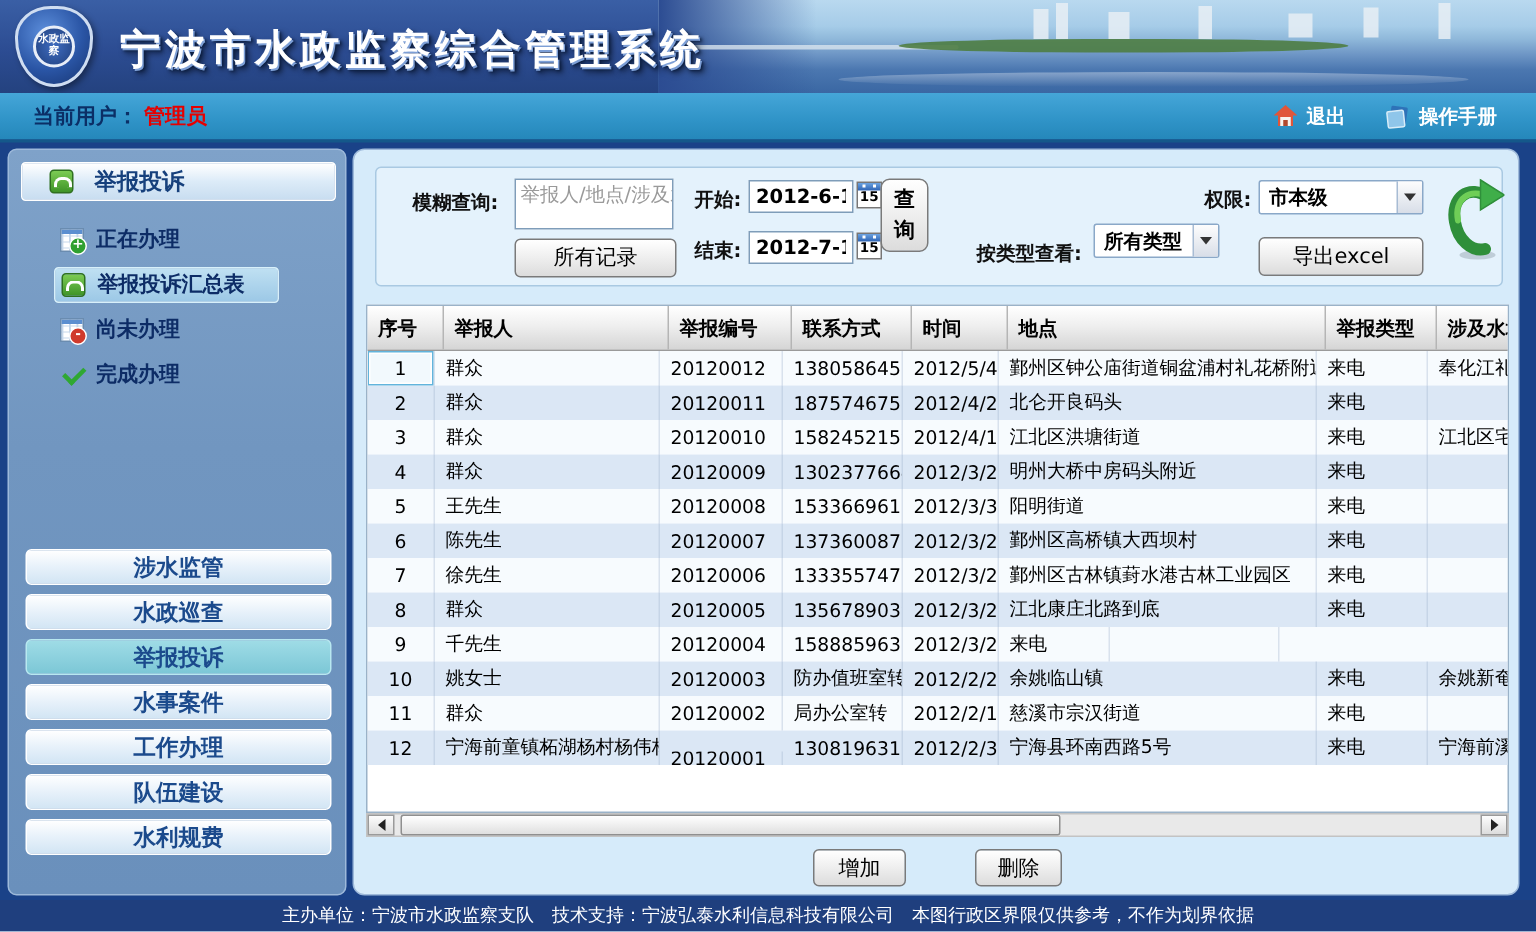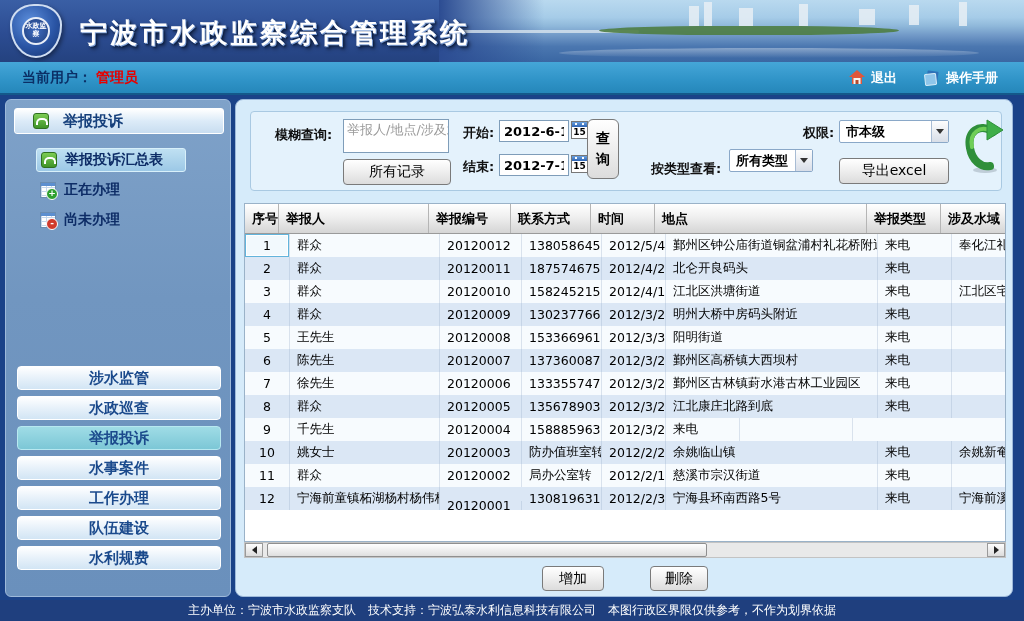--- a/index.html
+++ b/index.html
@@ -90,21 +90,21 @@
     border:1px solid #7a7a7a; border-radius:4px; color:#000; font-size:14px;
     font-family:"DejaVu Sans","Liberation Sans",sans-serif; cursor:pointer; }
   #all-records-btn { position:absolute; left:92px; top:47px; width:108px; height:26px; }
   .date-input { position:absolute; width:70px; height:22px; border:1px solid #7f9db9; background:#fff;
     font-size:13px; font-weight:bold; color:#000; padding:2px 4px; font-family:"DejaVu Sans",sans-serif; }
   .cal { position:absolute; width:17px; height:18px; background:#fff; border:1px solid #777; cursor:pointer; }
   .cal .bar { height:5px; background:linear-gradient(180deg,#6aa2e0,#2d63b4); position:relative; }
   .cal .bar::before,.cal .bar::after { content:""; position:absolute; top:1px; width:2px; height:2px; background:#fff; }
   .cal .bar::before { left:3px; } .cal .bar::after { right:3px; }
   .cal .day { font-size:9px; font-weight:bold; color:#000; text-align:center; line-height:11px; }
-  #query-btn { position:absolute; left:336px; top:7px; width:32px; height:60px; border-radius:6px; }
+  #query-btn { position:absolute; left:336px; top:7px; width:32px; height:49px; border-radius:6px; }
   #query-btn span { display:inline-block; width:15px; font-size:14px; font-weight:bold; line-height:1.5; word-break:break-all; }
   .select { position:absolute; height:23px; background:#fff; border:1px solid #8aa8c8; border-radius:2px;
     display:flex; align-items:center; cursor:pointer; }
   .select .val { font-size:13px; font-weight:bold; color:#000; margin-left:6px; flex:1; white-space:nowrap; overflow:hidden; }
   .select .arrow-box { width:17px; height:100%; border-left:1px solid #a8bcd4;
     background:linear-gradient(180deg,#fdfdfd,#d8dee8); display:flex; align-items:center; justify-content:center; }
   .tri-d { width:0; height:0; border-left:4px solid transparent; border-right:4px solid transparent; border-top:5px solid #333; }
   #export-btn { position:absolute; left:588px; top:46px; width:110px; height:26px; }
   #refresh-icon { position:absolute; left:712px; top:6px; width:40px; height:60px; cursor:pointer; }
 
@@ -185,31 +185,35 @@
       </div>
     </div>
   </div>
 
   <div id="sidebar">
     <div id="side-header">
       <span class="si phone-icon" style="margin-left:18px;"></span>
       <span class="slb">举报投诉</span>
     </div>
     <div id="side-items">
+        <div class="side-item">
+          <span class="si grid-add-icon"></span>
+          <span class="slb">正在办理</span>
+        </div>
         <div class="side-item sel">
           <span class="si phone-icon"></span>
           <span class="slb">举报投诉汇总表</span>
         </div>
         <div class="side-item">
-          <span class="si grid-add-icon"></span>
-          <span class="slb">正在办理</span>
-        </div>
-        <div class="side-item">
           <span class="si grid-minus-icon"></span>
           <span class="slb">尚未办理</span>
+        </div>
+        <div class="side-item">
+          <span class="si check-icon"></span>
+          <span class="slb">完成办理</span>
         </div>
       </div>
     <div id="side-modules">
         <div class="mod-btn">涉水监管</div>
         <div class="mod-btn">水政巡查</div>
         <div class="mod-btn sel">举报投诉</div>
         <div class="mod-btn">水事案件</div>
         <div class="mod-btn">工作办理</div>
         <div class="mod-btn">队伍建设</div>
         <div class="mod-btn">水利规费</div>
@@ -262,21 +266,21 @@
       <svg id="refresh-icon" viewBox="0 0 40 60">
         <ellipse cx="22" cy="52" rx="12" ry="3" fill="#9aa8b4" opacity=".5"></ellipse>
         <path d="M30 14 C 16 4, 4 14, 7 30 C 9 42, 18 50, 27 48" fill="none" stroke="#2f8f3a" stroke-width="8" stroke-linecap="round"></path>
         <path d="M30 14 C 17 6, 6 15, 9 29" fill="none" stroke="#6fce57" stroke-width="4" stroke-linecap="round"></path>
         <path d="M24 2 L40 12 L24 22 Z" fill="#3fae49" stroke="#2f8f3a" stroke-width="1"></path>
       </svg>
     </div>
 
     <div id="table-wrap">
       <div id="thead">
-          <div class="th" style="width: 34px;">序号</div>
+          <div class="th" style="width: 51px;">序号</div>
           <div class="th" style="width: 150px;">举报人</div>
           <div class="th" style="width: 82px;">举报编号</div>
           <div class="th" style="width: 80px;">联系方式</div>
           <div class="th" style="width: 64px; text-align: right;">时间</div>
           <div class="th" style="width: 212px;">地点</div>
           <div class="th" style="width: 74px;">举报类型</div>
           <div class="th" style="width: 113px;">涉及水域</div>
         </div>
       <div id="tbody">
           <div class="tr odd">

